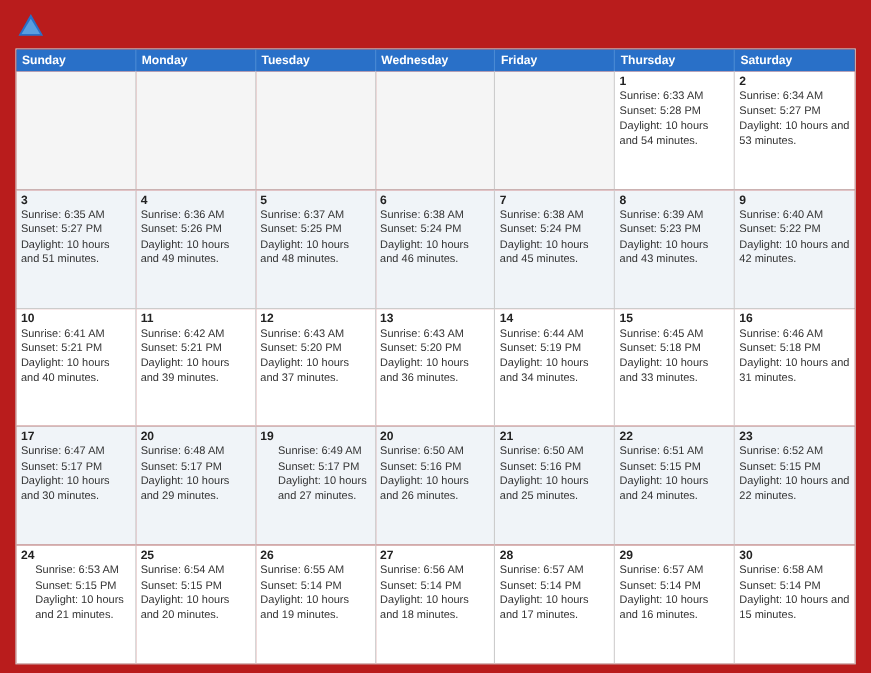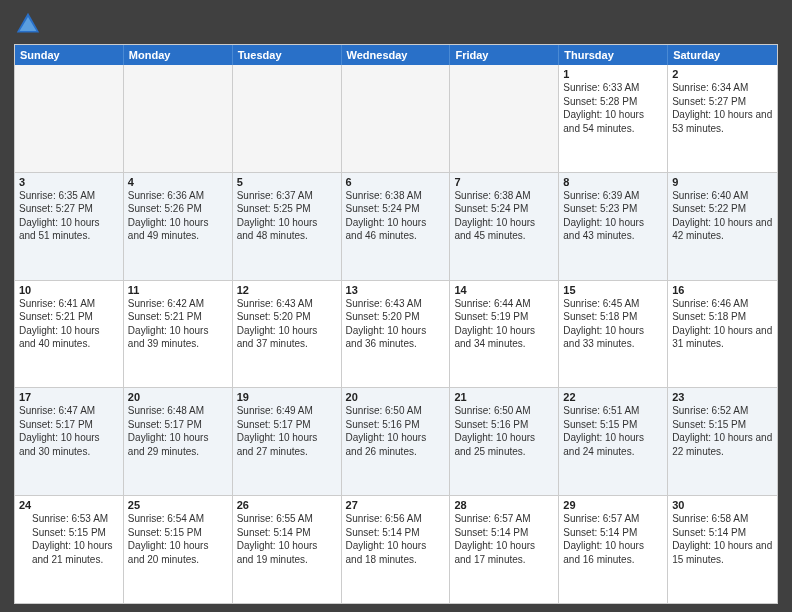--- a/index.html
+++ b/index.html
@@ -6,21 +6,21 @@
     body {
       font-family: Arial, sans-serif;
       background: #fff;
       width: 792px;
       height: 612px;
       overflow: hidden;
     }
     .page {
       width: 792px;
       height: 612px;
-      background: #404040;
+      background: #b91c1c;
       display: flex;
       flex-direction: column;
       padding: 10px 14px 8px 14px;
     }
     .header {
       display: flex;
       justify-content: space-between;
       align-items: flex-start;
       margin-bottom: 6px;
     }
@@ -276,21 +276,21 @@
 Daylight: 10 hours and 30 minutes.</div>
           </div>
           <div class="cal-cell shaded">
             <span class="day-number">20</span>
             <div class="day-info" style="white-space: pre-line;">Sunrise: 6:48 AM
 Sunset: 5:17 PM
 Daylight: 10 hours and 29 minutes.</div>
           </div>
           <div class="cal-cell shaded">
             <span class="day-number">19</span>
-            <div class="day-info" style="white-space: pre-line;">Sunrise: 6:49 AM
+            <div class="day-info" style="white-space: pre-line; margin-left: 16px;">Sunrise: 6:49 AM
 Sunset: 5:17 PM
 Daylight: 10 hours and 27 minutes.</div>
           </div>
           <div class="cal-cell shaded">
             <span class="day-number">20</span>
             <div class="day-info" style="white-space: pre-line;">Sunrise: 6:50 AM
 Sunset: 5:16 PM
 Daylight: 10 hours and 26 minutes.</div>
           </div>
           <div class="cal-cell shaded">

